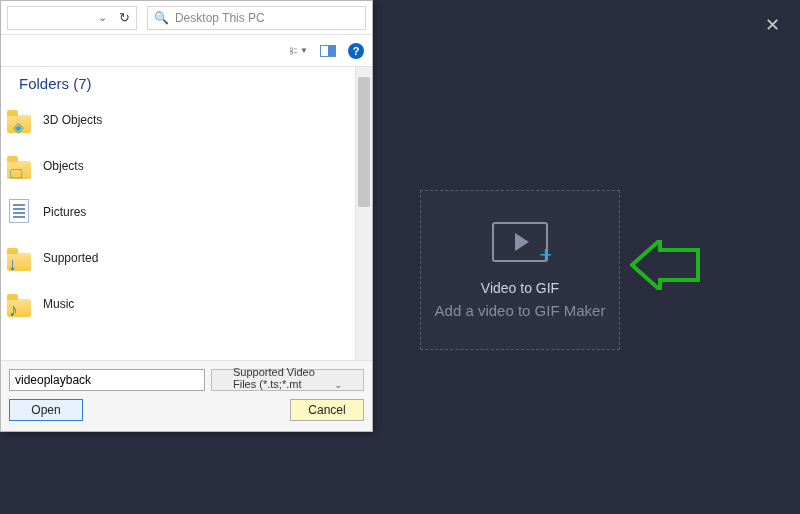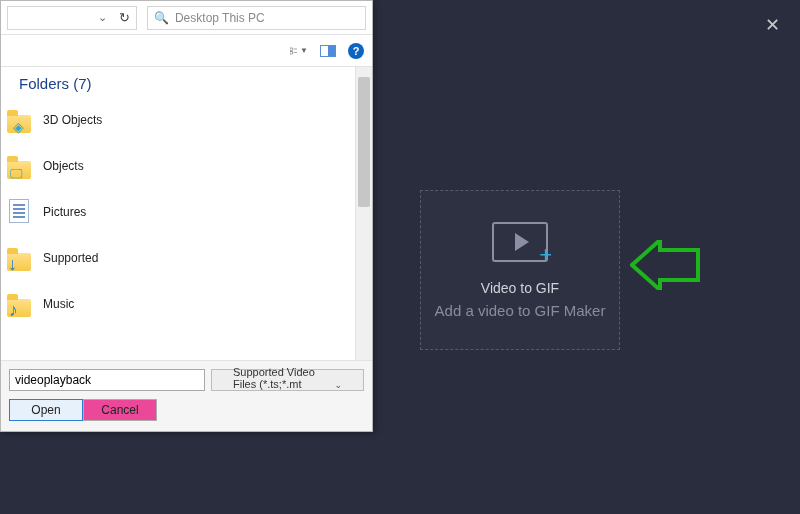--- a/index.html
+++ b/index.html
@@ -105,23 +105,23 @@
   .row { display: flex; gap: 6px; align-items: center; }
   .filename {
     flex: 0 0 196px; height: 22px; border: 1px solid #a8a8a8; background: #fff;
     font-size: 12px; padding: 0 5px;
   }
   .filetype {
     flex: 1; height: 22px; border: 1px solid #bdbdbd; background: #eee;
     font-size: 11px; padding: 0 21px; display: flex; align-items: flex-end; justify-content: space-between;
     color: #333;
   }
-  .btnrow { display: flex; justify-content: flex-start; }
+  .btnrow { display: flex; justify-content: space-between; }
   .btn {
-    width: 74px; height: 22px; border: 1px solid #adadad; background: #ec4899;
+    width: 74px; height: 22px; border: 1px solid #adadad; background: #fef9c3;
     font-size: 12px; color: #222; display: flex; align-items: center; justify-content: center;
   }
   .btn.primary { border: 1px solid #2b7cd3; background: #e7f1fb; }
 
   .dropchev { font-size: 9px; color: #555; }
 </style>
 </head>
 <body>
 
 <div class="app-close">✕</div>

